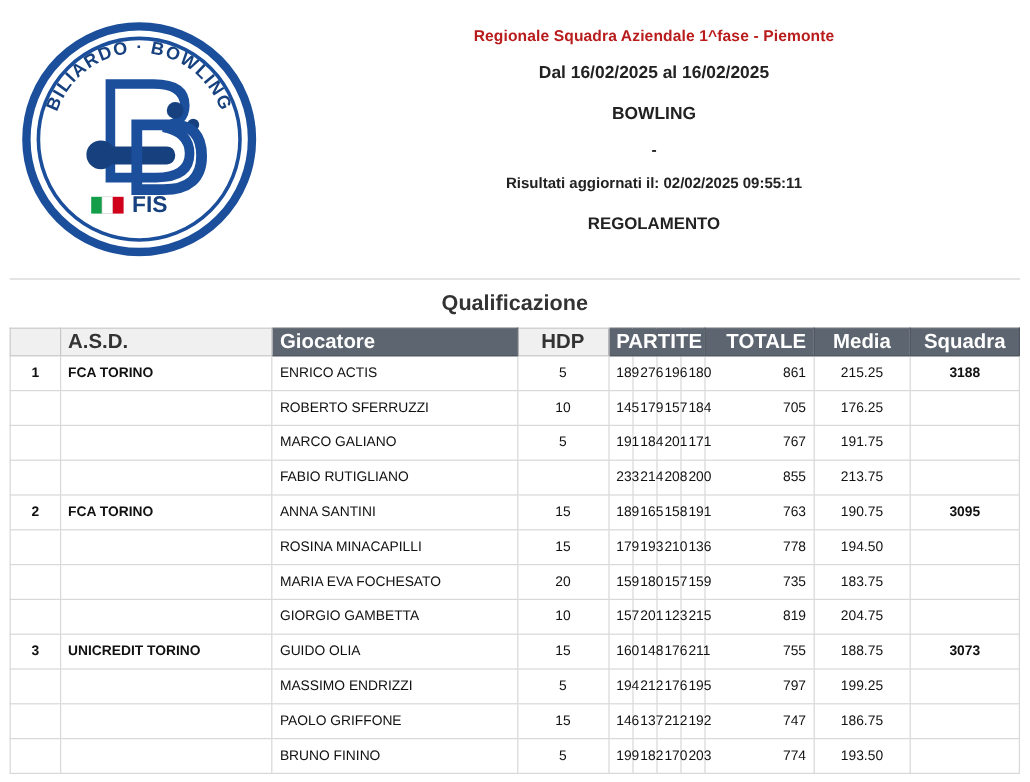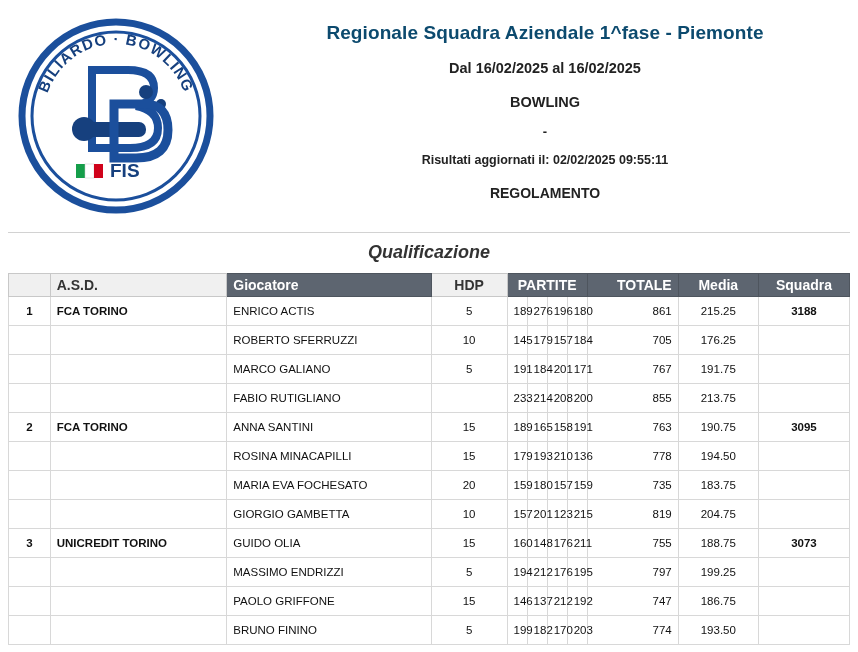--- a/index.html
+++ b/index.html
@@ -36,23 +36,23 @@
     position: relative;
   }
   .logo svg { display: block; }
 
   .title-block {
     flex: 1 1 auto;
     padding-top: 22px;
     text-align: center;
   }
   .title-main {
-    font-size: 19px;
-    font-weight: bold;
-    color: #0c4a6e;
+    font-size: 13px;
+    font-weight: bold;
+    color: #b91c1c;
     letter-spacing: 0.1px;
   }
   .title-sub {
     font-size: 14.5px;
     font-weight: bold;
     color: #222;
     margin-top: 16px;
   }
   .title-disc {
     font-size: 14.5px;
@@ -83,37 +83,36 @@
   .section-sep {
     border-top: 1px solid #d2d2d2;
     margin: 0 8px;
   }
   .section-title {
     text-align: center;
     font-size: 18px;
     font-weight: bold;
     color: #333;
     padding: 9px 0 10px 0;
-    font-style: italic;
   }
 
   
   .table-wrap {
     padding: 0 8px;
     box-sizing: border-box;
   }
   table.results {
     border-collapse: collapse;
     width: 842px;
     table-layout: fixed;
   }
   table.results th {
     background: #f0f0f0;
     border: 1px solid #c8c8c8;
-    font-size: 14px;
+    font-size: 17px;
     font-weight: bold;
     color: #333;
     height: 22px;
     padding: 0 6px;
   }
   table.results th.dark {
     background: #5d6570;
     color: #ffffff;
     border: 1px solid #4e555e;
   }

